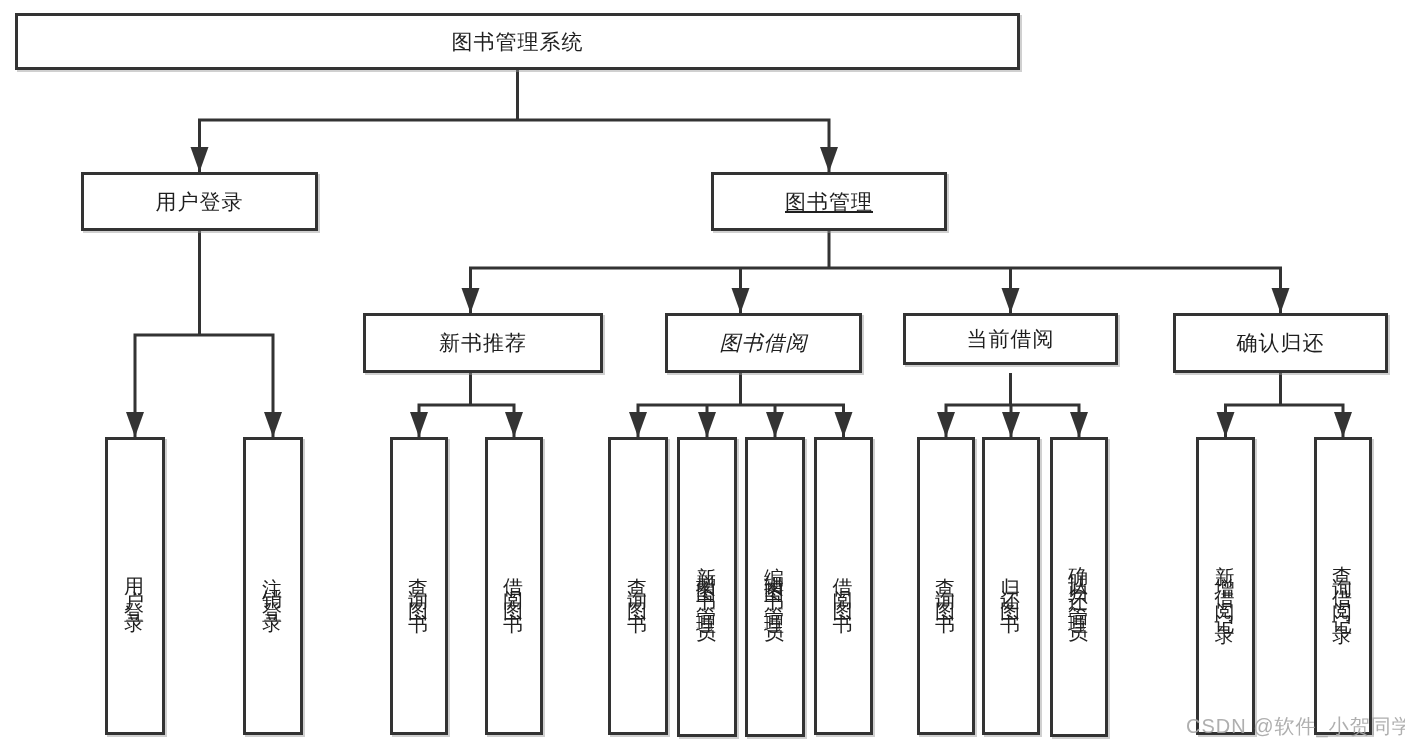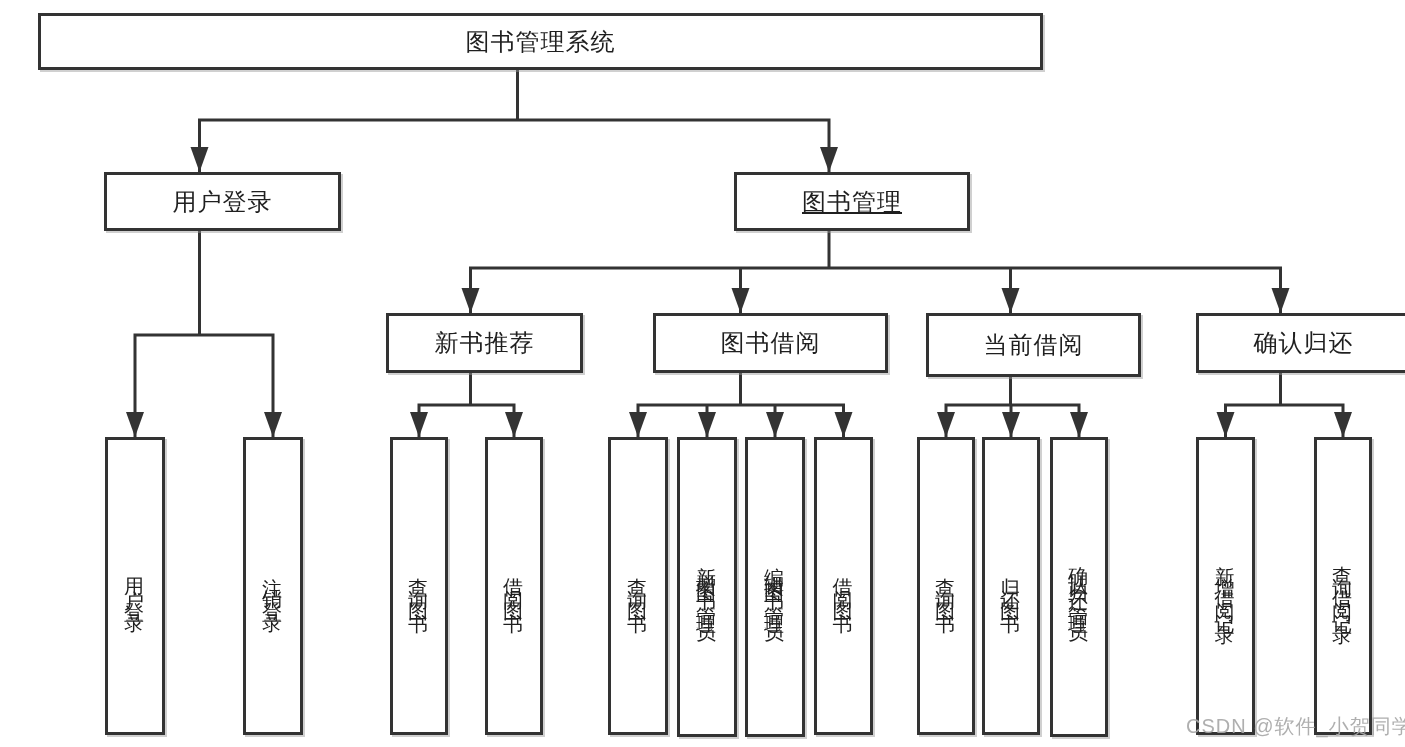--- a/index.html
+++ b/index.html
@@ -20,21 +20,21 @@
   .node {
     position: absolute;
     background: #ffffff;
     border: 3px solid #333333;
     box-shadow: 2px 2px 0 rgba(150,150,150,0.45);
     display: flex;
     align-items: center;
     justify-content: center;
     color: #1f1f1f;
   }
-  .hbox { font-size: 24px; letter-spacing: 1px; margin-left: 23px; }
+  .hbox { font-size: 21px; letter-spacing: 1px; }
   .vbox { font-size: 20px; }
   .vtext {
     writing-mode: vertical-rl;
     text-orientation: mixed;
     letter-spacing: 12px;
     white-space: nowrap;
   }
   .tight .vtext { letter-spacing: 8px; }
   .watermark {
     position: absolute;
@@ -109,27 +109,27 @@
     <span>图书管理系统</span>
   </div>
 
   <div class="node hbox" style="left:81px;top:172px;width:237px;height:59px;">
     <span>用户登录</span>
   </div>
   <div class="node hbox" style="left:711px;top:172px;width:236px;height:59px;text-decoration:underline;">
     <span>图书管理</span>
   </div>
 
-  <div class="node hbox" style="left:363px;top:313px;width:197px;height:60px;">
+  <div class="node hbox" style="left:363px;top:313px;width:240px;height:60px;">
     <span>新书推荐</span>
   </div>
-  <div class="node hbox" style="left:630px;top:313px;width:235px;height:60px;">
+  <div class="node hbox" style="left:665px;top:313px;width:197px;height:60px;font-style:italic;">
     <span>图书借阅</span>
   </div>
-  <div class="node hbox" style="left:903px;top:313px;width:215px;height:64px;">
+  <div class="node hbox" style="left:903px;top:313px;width:215px;height:52px;">
     <span>当前借阅</span>
   </div>
   <div class="node hbox" style="left:1173px;top:313px;width:215px;height:60px;">
     <span>确认归还</span>
   </div>
 
   <div class="node vbox" style="left:105px;top:437px;width:60px;height:298px;">
     <span class="vtext">用户登录</span>
   </div>
   <div class="node vbox" style="left:243px;top:437px;width:60px;height:298px;">

